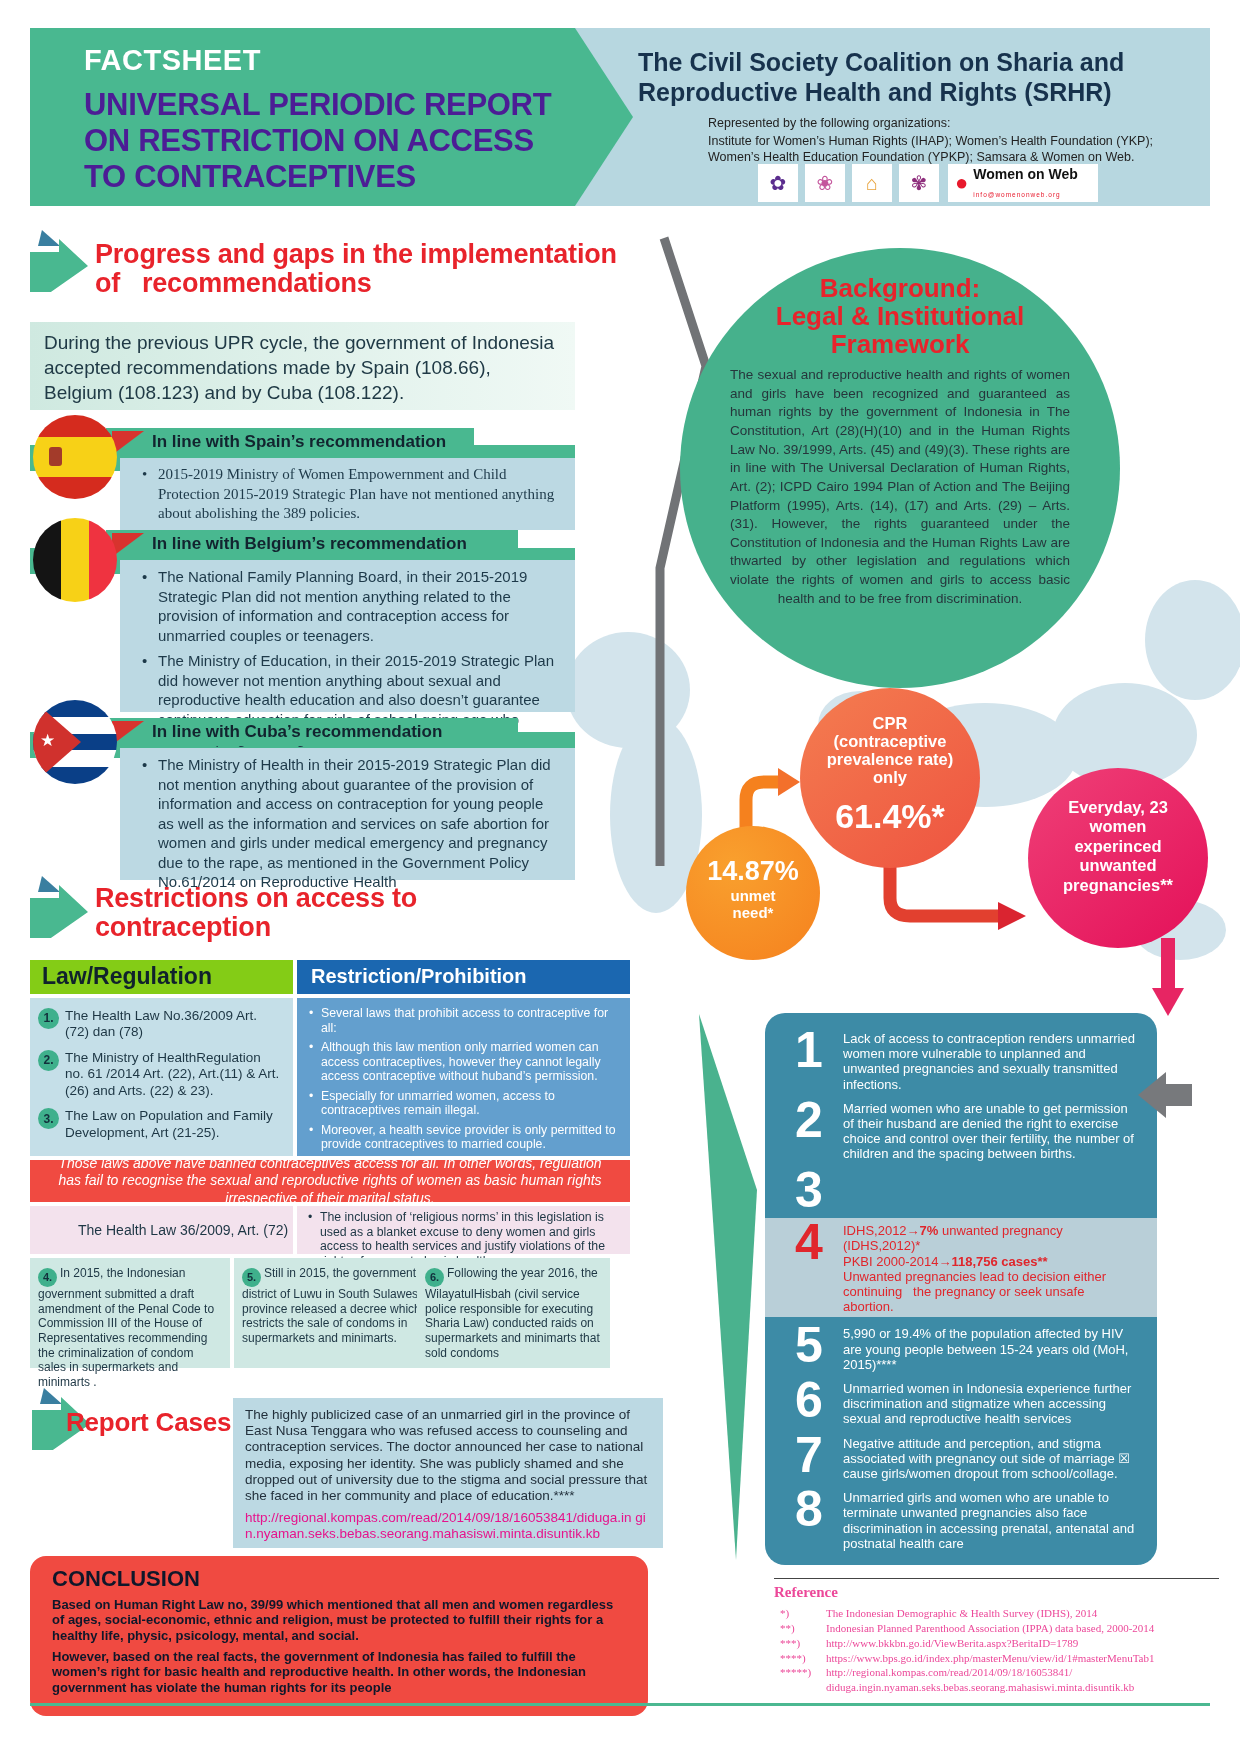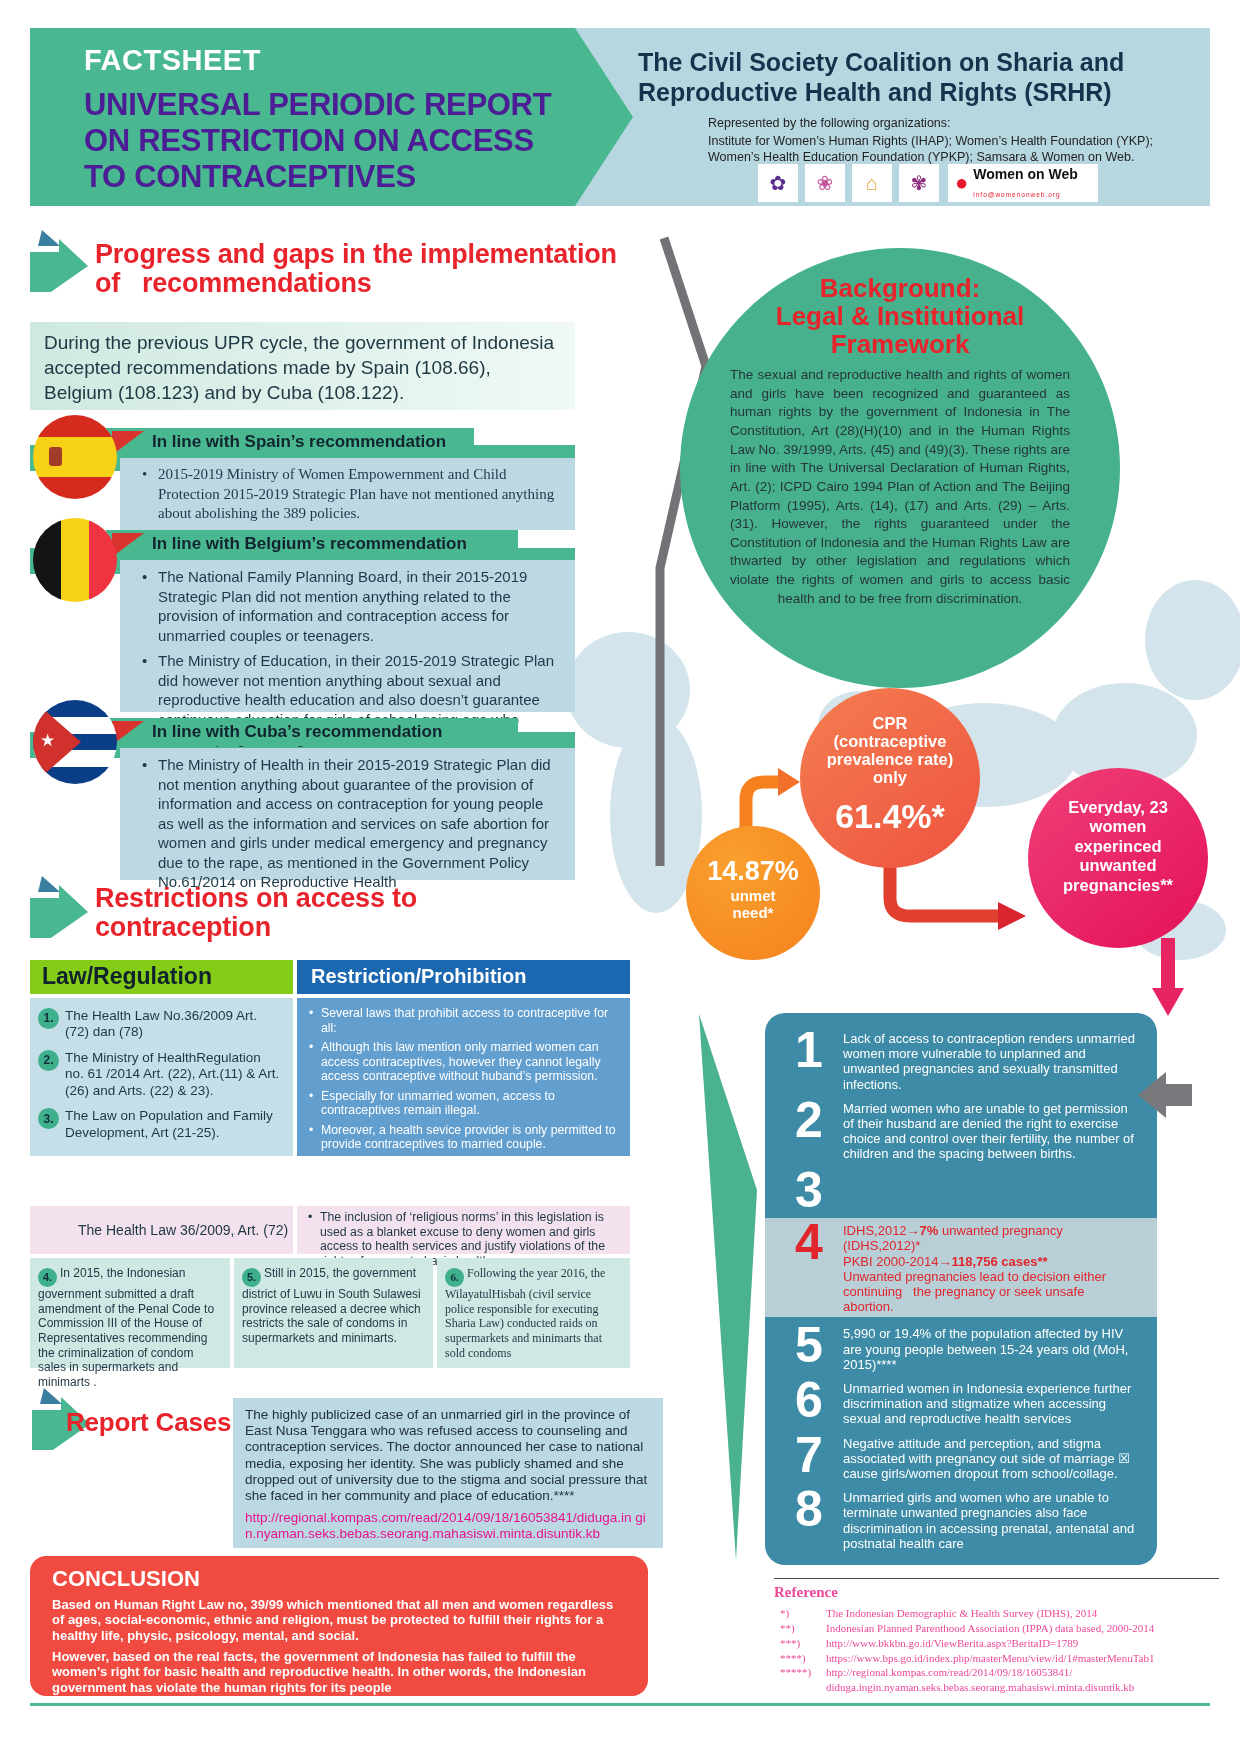--- a/index.html
+++ b/index.html
@@ -86,21 +86,21 @@
   .pink-right li { position:relative; list-style:none; padding-left:13px; font-size:12.3px; line-height:1.18; color:#1d3644; }
   .pink-right li:before { content:"•"; position:absolute; left:1px; }
   .case-cell { top:1258px; height:110px; background:#cfe8e3; z-index:2; padding:8px 8px 0 8px; font-size:12px; line-height:1.22; color:#1d3644; }
   .case-cell .law-num { display:inline-flex; width:19px; height:19px; font-size:11px; margin-right:3px; vertical-align:-4px; }
 
   
   .report-title { left:66px; top:1408px; color:#e8232b; font-size:26px; font-weight:800; z-index:2; }
   .report-box { left:233px; top:1398px; width:430px; height:150px; background:#bcd9e3; z-index:2; padding:9px 12px; }
   .report-box p { font-size:13.5px; line-height:1.2; color:#22303c; }
   .report-link { display:block; margin-top:6px; font-size:13.5px; line-height:1.2; color:#e6138c; text-decoration:none; word-break:break-all; }
-  .conclusion { left:30px; top:1556px; width:618px; height:140px; background:#f04a41; border-radius:16px; z-index:2; padding:10px 22px; color:#ffffff; }
+  .conclusion { left:30px; top:1556px; width:618px; height:160px; background:#f04a41; border-radius:16px; z-index:2; padding:10px 22px; color:#0f172a; }
   .conclusion h3 { font-size:22px; font-weight:800; margin-bottom:5px; }
   .conclusion p { font-size:13px; font-weight:700; line-height:1.18; margin-bottom:6px; }
 
   
   .num-box { left:765px; top:1013px; width:392px; height:552px; background:#3d8ba6; border-radius:20px; z-index:2;
     padding:16px 20px; display:flex; flex-direction:column; gap:7px; color:#fff; overflow:hidden; }
   .num-row { display:flex; gap:10px; }
   .num-big { flex:0 0 48px; font-size:50px; font-weight:800; line-height:.85; text-align:center; }
   .num-text { font-size:13px; line-height:1.17; padding-top:2px; }
   .num-highlight { margin:0 -20px; padding:3px 20px; background:#b9cfd8; color:#e0262c; }
@@ -267,35 +267,36 @@
   <div class="abs td-proh">
     <ul>
       <li>Several laws that prohibit access to contraceptive for all:</li>
       <li>Although this law mention only married women can access contraceptives, however they cannot legally access contraceptive without huband’s permission.</li>
       <li>Especially for unmarried women, access to contraceptives remain illegal.</li>
       <li>Moreover, a health sevice provider is only permitted to provide contraceptives to married couple.</li>
       <li>Contraceptive as HIV and STDs prevention also rejected by some community, especially religious based CSOs.</li>
     </ul>
   </div>
 
+  <div class="abs banner-red">Those laws above have banned contraceptives access for all. In other words, regulation has fail to recognise the sexual and reproductive rights of women as basic human rights irrespective of their marital status.</div>
 
   <div class="abs pink-left">The Health Law 36/2009, Art. (72)</div>
   <div class="abs pink-right">
     <ul>
         <li>The inclusion of ‘religious norms’ in this legislation is used as a blanket excuse to deny women and girls access to health services and justify violations of the rights of women to basic health</li>
       </ul>
   </div>
 
   <div class="abs case-cell" style="left:30px;width:200px;">
     <span class="law-num">4.</span><span>In 2015, the Indonesian government submitted a draft amendment of the Penal Code to Commission III of the House of Representatives recommending the criminalization of condom sales in supermarkets and minimarts .</span>
   </div>
   <div class="abs case-cell" style="left:234px;width:199px;">
     <span class="law-num">5.</span><span>Still in 2015, the government district of Luwu in South Sulawesi province released a decree which restricts the sale of condoms in supermarkets and minimarts.</span>
   </div>
-  <div class="abs case-cell" style="left:437px;width:193px;font-family:Liberation Serif, serif;">
+  <div class="abs case-cell" style="left:417px;width:193px;">
     <span class="law-num">6.</span><span>Following the year 2016, the WilayatulHisbah (civil service police responsible for executing Sharia Law) conducted raids on supermarkets and minimarts that sold condoms</span>
   </div>
 
   <div class="abs sec-badge-dark" style="left:40px;top:1388px;"></div>
   <div class="abs sec-badge" style="left:32px;top:1396px;"></div>
   <div class="abs report-title sec-title">Report Cases</div>
   <div class="abs report-box">
     <p>The highly publicized case of an unmarried girl in the province of East Nusa Tenggara who was refused access to counseling and contraception services. The doctor announced her case to national media, exposing her identity. She was publicly shamed and she dropped out of university due to the stigma and social pressure that she faced in her community and place of education.****</p>
     <a class="report-link" href="#">http://regional.kompas.com/read/2014/09/18/16053841/diduga.in gin.nyaman.seks.bebas.seorang.mahasiswi.minta.disuntik.kb</a>
   </div>

